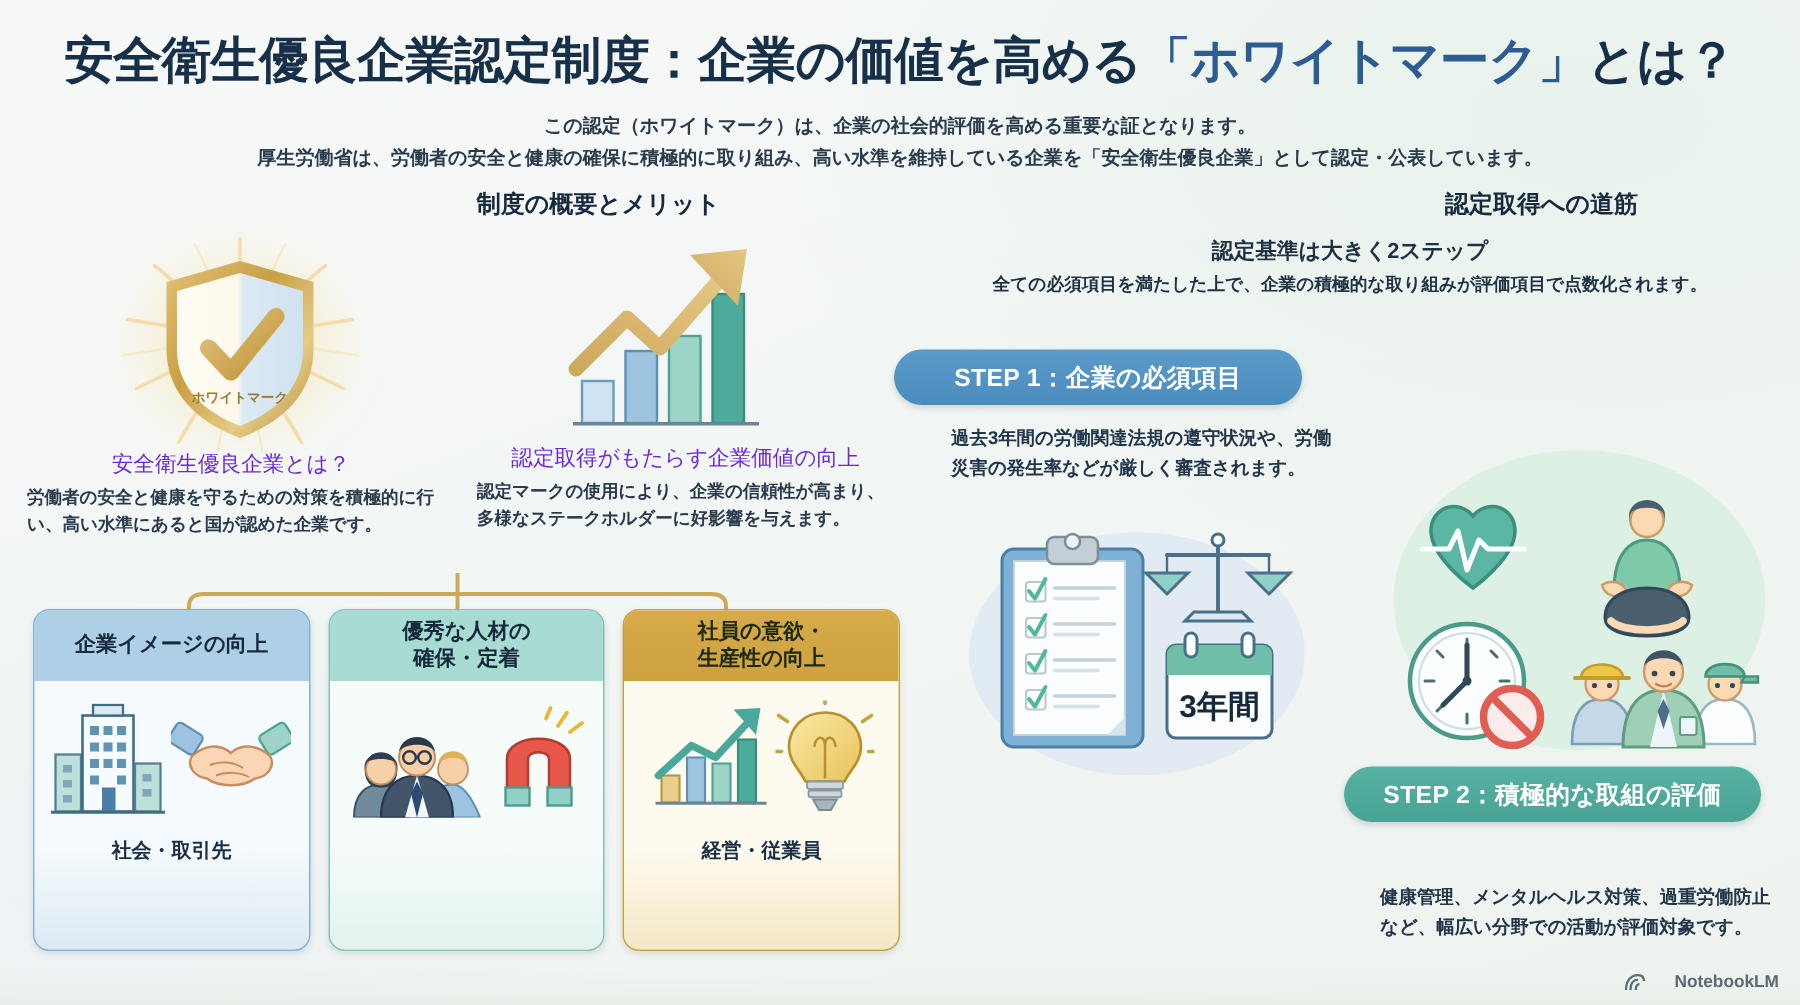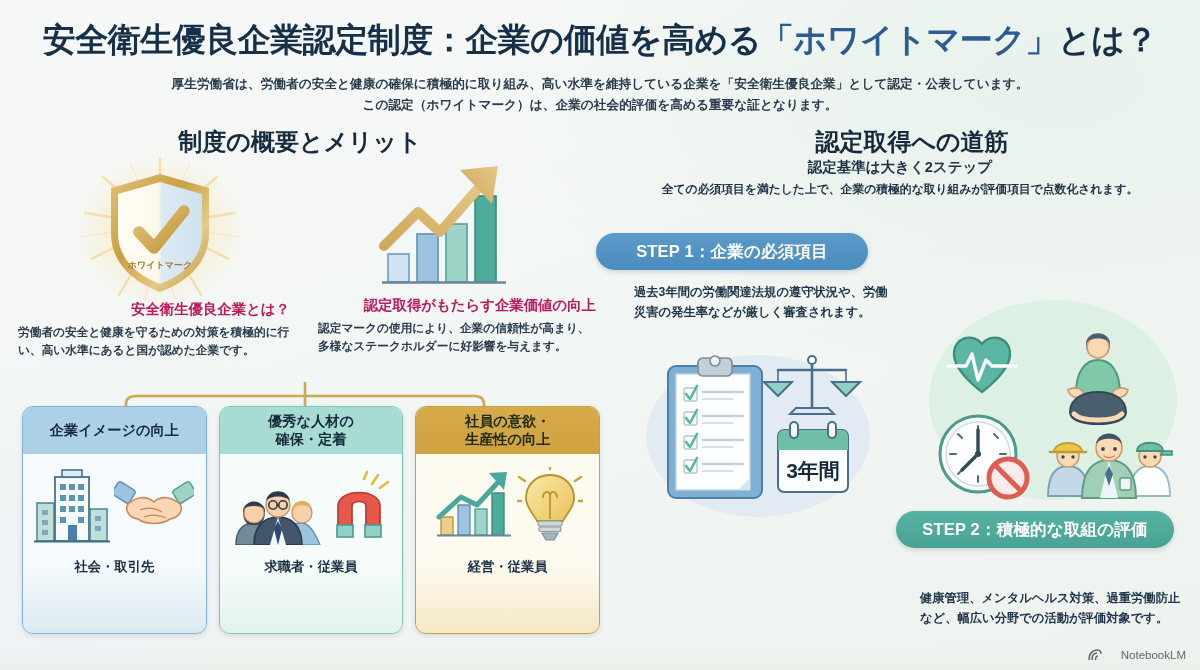--- a/index.html
+++ b/index.html
@@ -18,42 +18,42 @@
   
   .hdr { position:absolute; left:0; top:18px; width:1200px; text-align:center; }
   .title {
     font-size:33px; font-weight:700; letter-spacing:-0.5px;
     color:#17304a; white-space:nowrap;font-family:Liberation Mono, monospace;
   }
   .title .hl { color:#2d5c93; }
   .sub { margin-top:11px; font-size:12.7px; font-weight:700; color:#2a3b4d; line-height:1.62; }
 
   
-  .sec-title { position:absolute; font-size:24px; font-weight:700; color:#16293d; text-align:center; }
+  .sec-title { position:absolute; font-size:16px; font-weight:700; color:#16293d; text-align:right; }
   #secL { left:120px; top:126px; width:360px; }
   #secR { left:732px; top:126px; width:360px; }
 
   .sec-sub { position:absolute; text-align:center; font-weight:700; color:#1f3244; }
   #rSub1 { left:700px; top:158px; width:400px; font-size:14.5px; }
   #rSub2 { left:640px; top:180px; width:520px; font-size:11.8px; line-height:1.55; }
 
   
   .shieldWrap { position:absolute; left:75px; top:155px; width:170px; height:150px; }
   .glow {
     position:absolute; left:-12px; top:-12px; width:194px; height:174px;
     background:radial-gradient(ellipse at 50% 50%, rgba(247,208,110,.55) 0%, rgba(250,226,165,.34) 34%, rgba(255,245,218,.12) 60%, rgba(255,255,255,0) 76%);
   }
   .rays { position:absolute; left:0; top:0; width:170px; height:150px; }
 
   
   .growth { position:absolute; left:370px; top:158px; width:150px; height:140px; }
 
   
   .blurb { position:absolute; }
-  .blurb h4 { font-size:14.4px; font-weight:700; color:#be185d; text-align:right; margin-bottom:4px; }
+  .blurb h4 { font-size:14.4px; font-weight:400; color:#6d28d9; text-align:center; margin-bottom:4px; }
   .blurb p  { font-size:11.7px; font-weight:700; color:#2a3b4d; line-height:1.55; }
   #bl1 { left:18px; top:300px; width:272px; }
   #bl1 p { text-align:left; }
   #bl2 { left:318px; top:296px; width:278px; }
   #bl2 p { text-align:left; }
 
   
   .bracket { position:absolute; left:100px; top:382px; width:410px; height:34px; }
 
   
@@ -97,35 +97,35 @@
   #s1txt { left:634px; top:283px; width:262px; }
   #s2txt { left:920px; top:589px; width:262px; }
 
   
   .illo1 { position:absolute; left:646px; top:352px; width:230px; height:165px; }
   .illo2 { position:absolute; left:908px; top:296px; width:282px; height:212px; }
 
   
   .foot {
     position:absolute; right:14px; bottom:9px; display:flex; align-items:center; gap:19px;
-    font-size:11.5px; color:#5c6a72; font-weight:400;
+    font-size:11.5px; color:#5c6a72; font-weight:700;
   }
   .foot svg { display:block; }
   .band { position:absolute; left:0; bottom:0; width:1200px; height:26px; background:linear-gradient(180deg,rgba(233,240,235,0) 0%,#e9f0ea 100%); }
 </style>
 </head>
 <body>
 
 <div class="page">
 
   <div class="hdr">
     <div class="title"><span>安全衛生優良企業認定制度：企業の価値を高める</span><span class="hl">「ホワイトマーク」</span><span>とは？</span></div>
     <div class="sub">
+      <div>この認定（ホワイトマーク）は、企業の社会的評価を高める重要な証となります。</div>
       <div>厚生労働省は、労働者の安全と健康の確保に積極的に取り組み、高い水準を維持している企業を「安全衛生優良企業」として認定・公表しています。</div>
-      <div>この認定（ホワイトマーク）は、企業の社会的評価を高める重要な証となります。</div>
     </div>
   </div>
 
   <div class="sec-title" id="secL">制度の概要とメリット</div>
   <div class="sec-title" id="secR">認定取得への道筋</div>
   <div class="sec-sub" id="rSub1">認定基準は大きく2ステップ</div>
   <div class="sec-sub" id="rSub2">全ての必須項目を満たした上で、企業の積極的な取り組みが評価項目で点数化されます。</div>
 
   <div class="shieldWrap">
     <div class="glow"></div>
@@ -286,21 +286,20 @@
             <path d="M10 66 V36 C10 18 52 18 52 36 V66 H38 V36 C38 30 24 30 24 36 V66 Z" fill="#e8584a" stroke="#b23c32" stroke-width="1.7"></path>
             <rect x="9" y="55" width="16" height="12" fill="#8fd1c6" stroke="#4d9b8e" stroke-width="1.6"></rect>
             <rect x="37" y="55" width="16" height="12" fill="#8fd1c6" stroke="#4d9b8e" stroke-width="1.6"></rect>
             <g stroke="#e8b73a" stroke-width="2.6" stroke-linecap="round" fill="none">
               <path d="M44 14 L50 5"></path>
                 <path d="M52 18 L60 12"></path>
                 <path d="M36 9 L39 2"></path>
             </g>
           </svg>
         </div>
-        <div class="cfoot">求職者・従業員</div>
       </div>
     </div>
 
     <div class="card c3">
       <div class="chd">
         <div><span>社員の意欲・</span><br>
              <span>生産性の向上</span></div>
       </div>
       <div class="cbody">
         <div class="cart">

